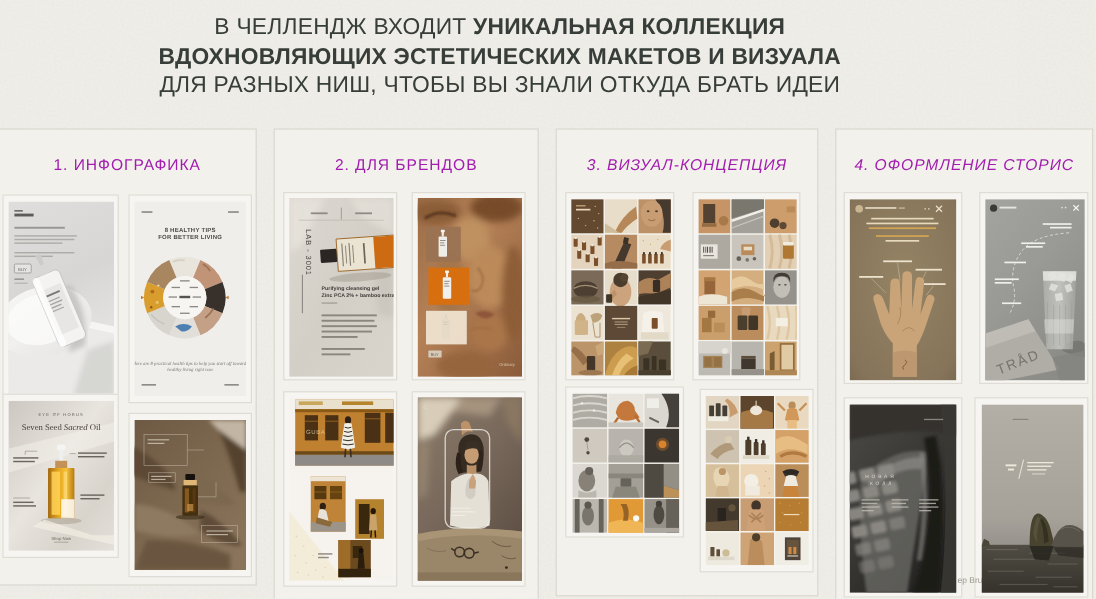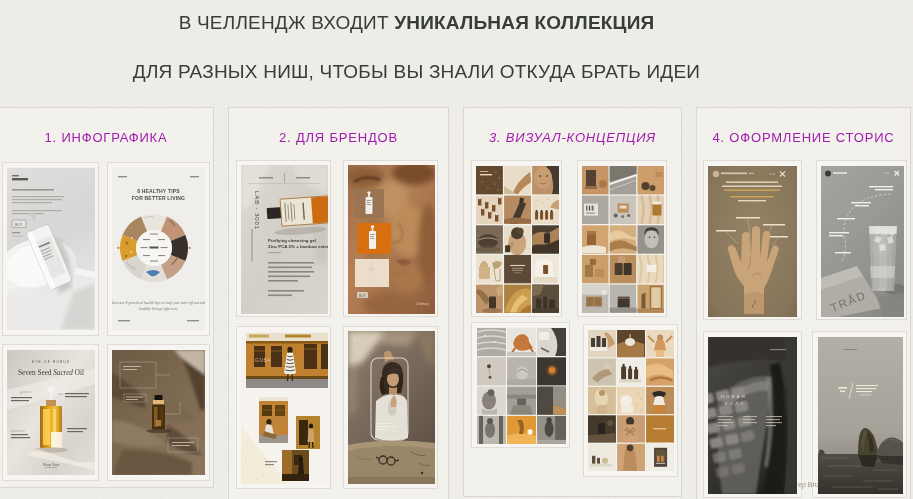--- a/index.html
+++ b/index.html
@@ -14,41 +14,41 @@
 
 <svg width="913" height="499" style="position:absolute;left:0;top:0;">
 <filter id="pn">
       <feTurbulence type="fractalNoise" baseFrequency="0.5" numOctaves="2" seed="7"></feTurbulence>
 <feColorMatrix type="matrix" values="0 0 0 0 0.42 0 0 0 0 0.41 0 0 0 0 0.38 0 0 0 0.8 0"></feColorMatrix>
     </filter>
 <rect width="913" height="499" filter="url(#pn)" opacity="0.10"></rect>
 </svg>
 
 <div style="position:absolute;left:0;top:11px;width:833px;text-align:center;font-size:19px;line-height:24.5px;color:#373d38;letter-spacing:.2px;">В ЧЕЛЛЕНДЖ ВХОДИТ <b>УНИКАЛЬНАЯ КОЛЛЕКЦИЯ</b><br>
-<br>
+<b>ВДОХНОВЛЯЮЩИХ ЭСТЕТИЧЕСКИХ МАКЕТОВ И ВИЗУАЛА</b><br>
 ДЛЯ РАЗНЫХ НИШ, ЧТОБЫ ВЫ ЗНАЛИ ОТКУДА БРАТЬ ИДЕИ</div>
 
 <div class="card" style="left:-2px;top:107px;width:216px;height:381px;">
 
 <div class="ctitle" style="top:22px;">1. ИНФОГРАФИКА</div>
   </div>
 
 <div class="card" style="left:228px;top:107px;width:221px;height:400px;">
 
 <div class="ctitle" style="top:22px;text-align:center;">2. ДЛЯ БРЕНДОВ</div>
   </div>
 
 <div class="card" style="left:463px;top:107px;width:219px;height:390px;">
 
 <div class="ctitle" style="top:22px;font-style:italic;">3. ВИЗУАЛ-КОНЦЕПЦИЯ</div>
   </div>
 
 <div class="card" style="left:696px;top:107px;width:215px;height:400px;">
 
-<div class="ctitle" style="top:22px;">4. ОФОРМЛЕНИЕ СТОРИС</div>
+<div class="ctitle" style="top:22px;font-style:italic;">4. ОФОРМЛЕНИЕ СТОРИС</div>
   </div>
 
 <div class="tile" id="t1a" style="left:2px;top:162px;width:97px;height:174px;">
 <svg style="left:4px;top:5px;" width="88" height="162" viewBox="0 0 88 162">
 <defs>
 <linearGradient id="g1a" x1="0" y1="0" x2="0.25" y2="1">
 <stop offset="0" stop-color="#dfdedc"></stop>
           <stop offset="0.5" stop-color="#d7d6d4"></stop>
           <stop offset="1" stop-color="#e9e8e6"></stop>
 </linearGradient>
@@ -157,21 +157,21 @@
 </g>
 
 <text x="46.5" y="136" text-anchor="middle" font-size="4" font-style="italic" fill="#7a7872" font-family="Liberation Serif">Here are 8 practical health tips to help you start off towards</text>
 <text x="46.5" y="141.5" text-anchor="middle" font-size="4" font-style="italic" fill="#7a7872" font-family="Liberation Serif">healthy living right now</text>
 
 <rect x="6" y="152" width="12" height="1.4" fill="#8f8d88"></rect>
 <rect x="75" y="152" width="12" height="1.4" fill="#8f8d88"></rect>
 </svg>
   </div>
 
-<div class="tile" id="t1c" style="left:2px;top:344px;width:97px;height:137px;">
+<div class="tile" id="t1c" style="left:2px;top:328px;width:97px;height:137px;">
 <svg style="left:4px;top:5px;" width="88" height="125" viewBox="0 0 88 125">
 <defs>
 <linearGradient id="g1c" x1="0" y1="0" x2="1" y2="1">
 <stop offset="0" stop-color="#ccc7c0"></stop>
           <stop offset="0.45" stop-color="#e8e4de"></stop>
           <stop offset="0.75" stop-color="#d8d3cb"></stop>
           <stop offset="1" stop-color="#e4e0da"></stop>
 </linearGradient>
 <linearGradient id="g1amber" x1="0" y1="0" x2="1" y2="0">
 <stop offset="0" stop-color="#a36a12"></stop>

